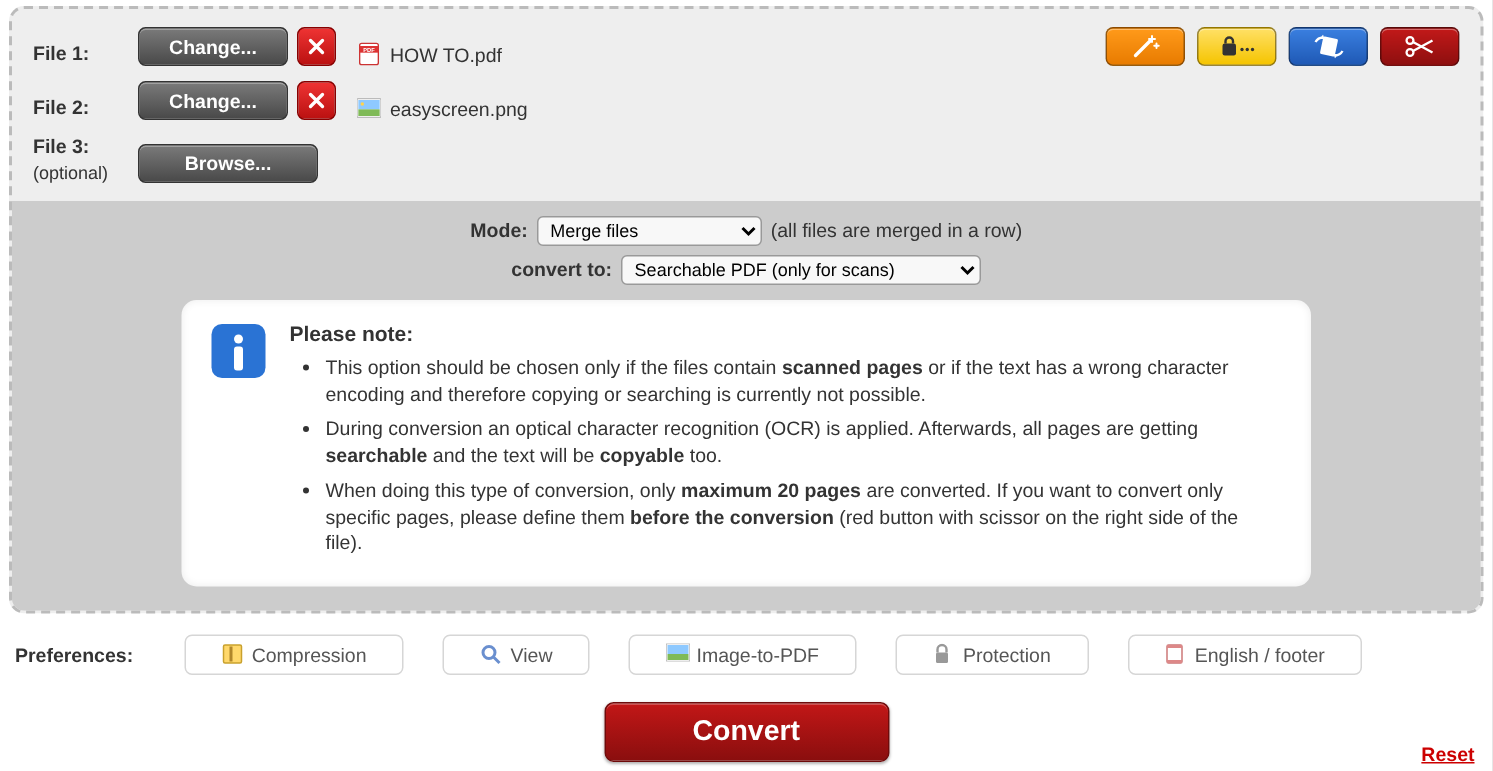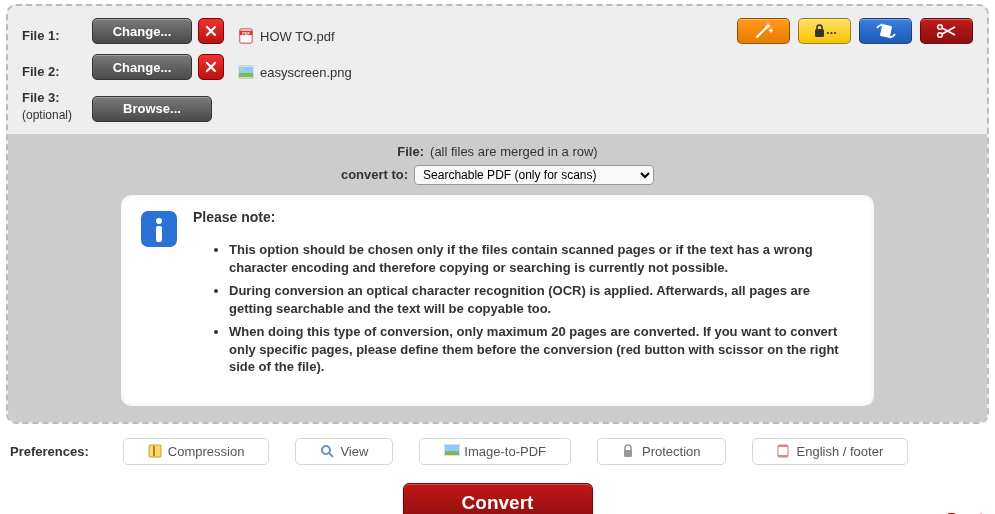--- a/index.html
+++ b/index.html
@@ -133,23 +133,22 @@
   .info-icon {
     width: 40px;
     height: 40px;
     flex: 0 0 40px;
   }
   .note-content h4 {
     margin: 0 0 6px 0;
     font-size: 14px;
   }
   .note-content ul {
-    margin: 16px;
+    margin: 4px;
     padding-left: 20px;
-    font-weight: bold;
   }
   .note-content li { margin-bottom: 6px; line-height: 1.35; }
 
   .prefs-row {
     display: flex;
     align-items: center;
     gap: 26px;
     padding: 0 10px 0 10px;
     margin-top: 6px;
   }
@@ -280,21 +279,24 @@
             <circle cx="5" cy="4" r="2.3" fill="none" stroke="#fff" stroke-width="1.5"></circle>
             <circle cx="5" cy="12" r="2.3" fill="none" stroke="#fff" stroke-width="1.5"></circle>
             <path d="M7 5 L20 12 M7 11 L20 4" stroke="#fff" stroke-width="1.6"></path>
           </svg>
       </div>
     </div>
   </div>
 
   <div class="mode-section">
     <div class="mode-row">
-      <span class="lbl-bold">File:</span>
+      <span class="lbl-bold">Mode:</span>
+      <select class="select" style="width:150px;">
+        <option>Merge files</option>
+      </select>
       <span class="hint">(all files are merged in a row)</span>
     </div>
     <div class="convert-row">
       <span class="lbl-bold">convert to:</span>
       <select class="select" style="width:240px;">
         <option>Searchable PDF (only for scans)</option>
       </select>
     </div>
 
     <div class="note-box">

